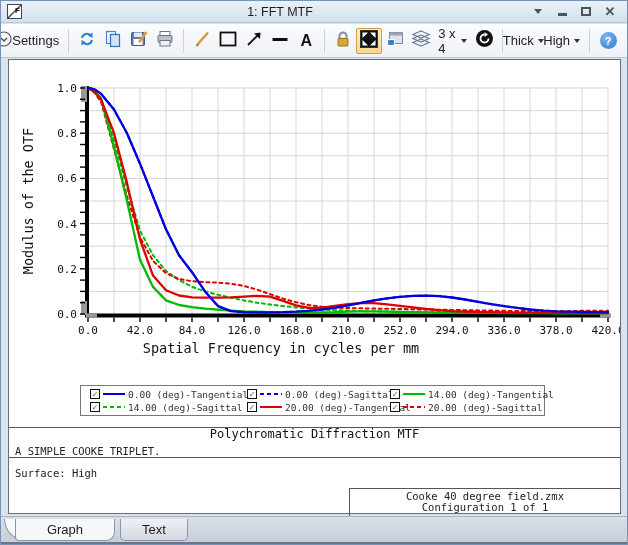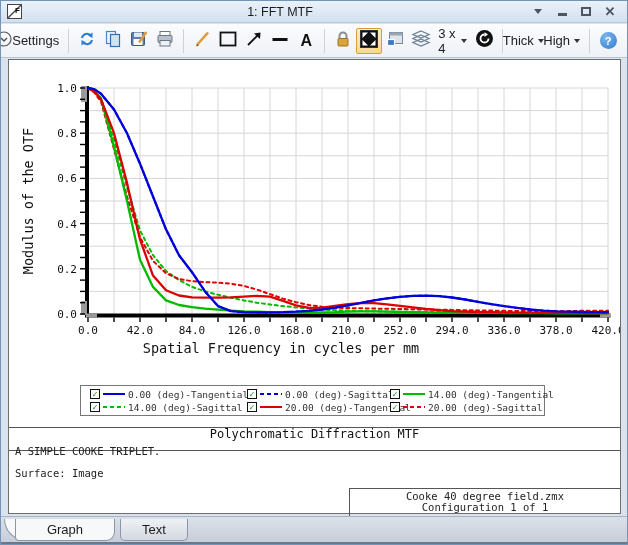--- a/index.html
+++ b/index.html
@@ -42,21 +42,21 @@
 
   
   .legendbox{position:absolute;left:71px;top:325px;width:465px;height:31px;border:1px solid #777;
     display:grid;grid-template-columns:157px 143px 1fr;align-content:center;row-gap:2px;padding:2px 6px 2px 9px;}
   .leg-entry{display:flex;align-items:center;gap:3px;font-family:"DejaVu Sans Mono",monospace;font-size:9.5px;color:#333;white-space:nowrap;}
   .leg-check{width:10px;height:10px;border:1px solid #111;background:#fff;display:flex;align-items:center;justify-content:center;
     font-size:9px;font-weight:bold;color:#169416;line-height:1;flex:0 0 auto;}
   .leg-line{width:22px;height:2px;flex:0 0 auto;}
 
   
-  .hdr-band{position:absolute;left:0;top:367px;width:100%;height:24px;border-top:1px solid #555;border-bottom:1px solid #555;
+  .hdr-band{position:absolute;left:0;top:367px;width:100%;height:31px;border-top:1px solid #555;border-bottom:1px solid #555;
     font-family:"DejaVu Sans Mono",monospace;font-size:12px;color:#111;text-align:center;line-height:13px;}
   .info-left{position:absolute;left:0;top:381px;width:340px;height:72px;padding:5px 6px;
     font-family:"DejaVu Sans Mono",monospace;font-size:10.5px;color:#222;line-height:11px;}
   .info-right-top{position:absolute;left:340px;top:381px;width:271px;height:47px;border-left:1px solid #555;
     padding-top:6px;text-align:center;font-family:"DejaVu Sans Mono",monospace;font-size:10.5px;color:#222;line-height:11px;}
   .info-right-bottom{position:absolute;left:340px;top:428px;width:271px;height:41px;border-left:1px solid #555;border-top:1px solid #555;
     padding-top:2px;text-align:center;font-family:"DejaVu Sans Mono",monospace;font-size:10.5px;color:#222;line-height:11px;}
 
   
   .tabbar{position:absolute;left:0;top:515px;width:100%;height:30px;
@@ -387,21 +387,21 @@
             <span class="leg-check">✓</span>
             <span class="leg-line" style="background: repeating-linear-gradient(90deg, rgb(221, 0, 0) 0px, rgb(221, 0, 0) 4px, transparent 4px, transparent 7px);"></span>
             <span>20.00 (deg)-Sagittal</span>
           </div>
         </div>
 
       <div class="hdr-band">Polychromatic Diffraction MTF</div>
       <div class="info-left" id="info-left">
           <div>A SIMPLE COOKE TRIPLET.</div>
           <div>&nbsp;</div>
-          <div>Surface: Image</div>
+          <div>Surface: High</div>
         </div>
       <div class="info-right-bottom" id="info-right-bottom">
           <div>Cooke 40 degree field.zmx</div>
           <div>Configuration 1 of 1</div>
         </div>
     </div>
   </div>
 
   <div class="tabbar">
     <div class="tab-swoosh"></div>

